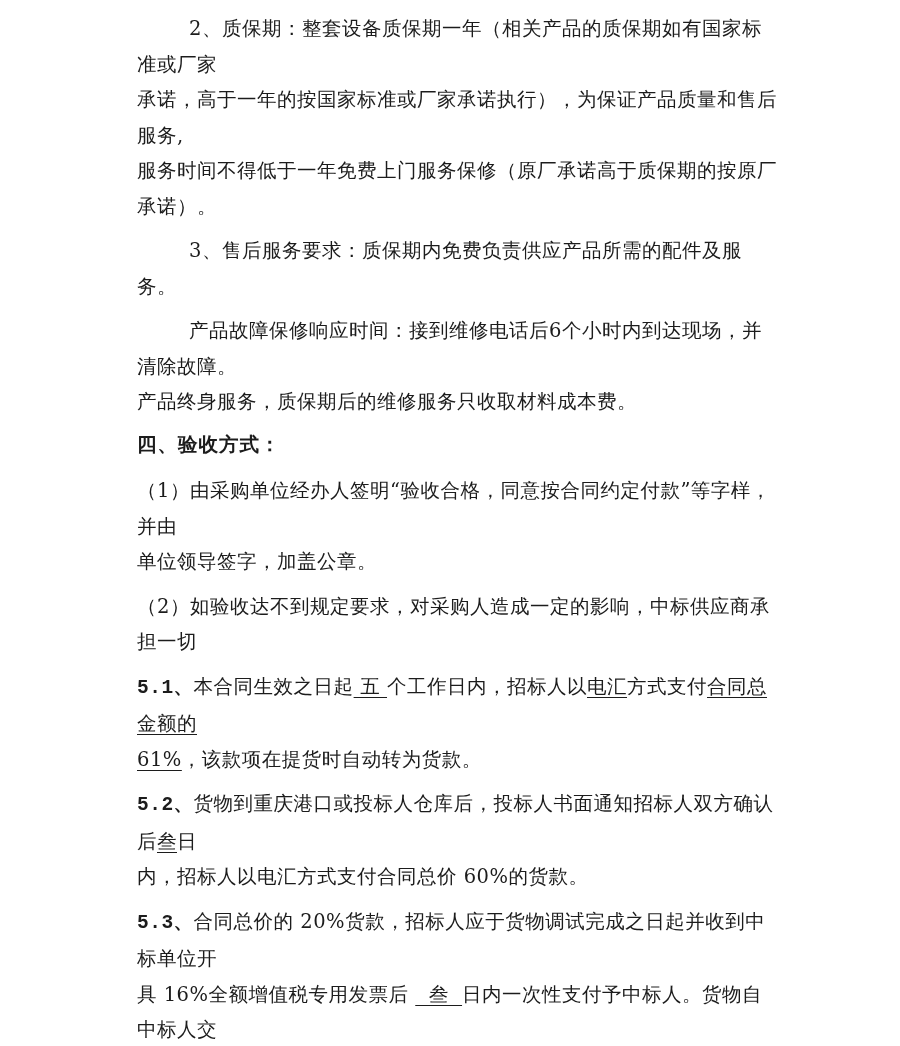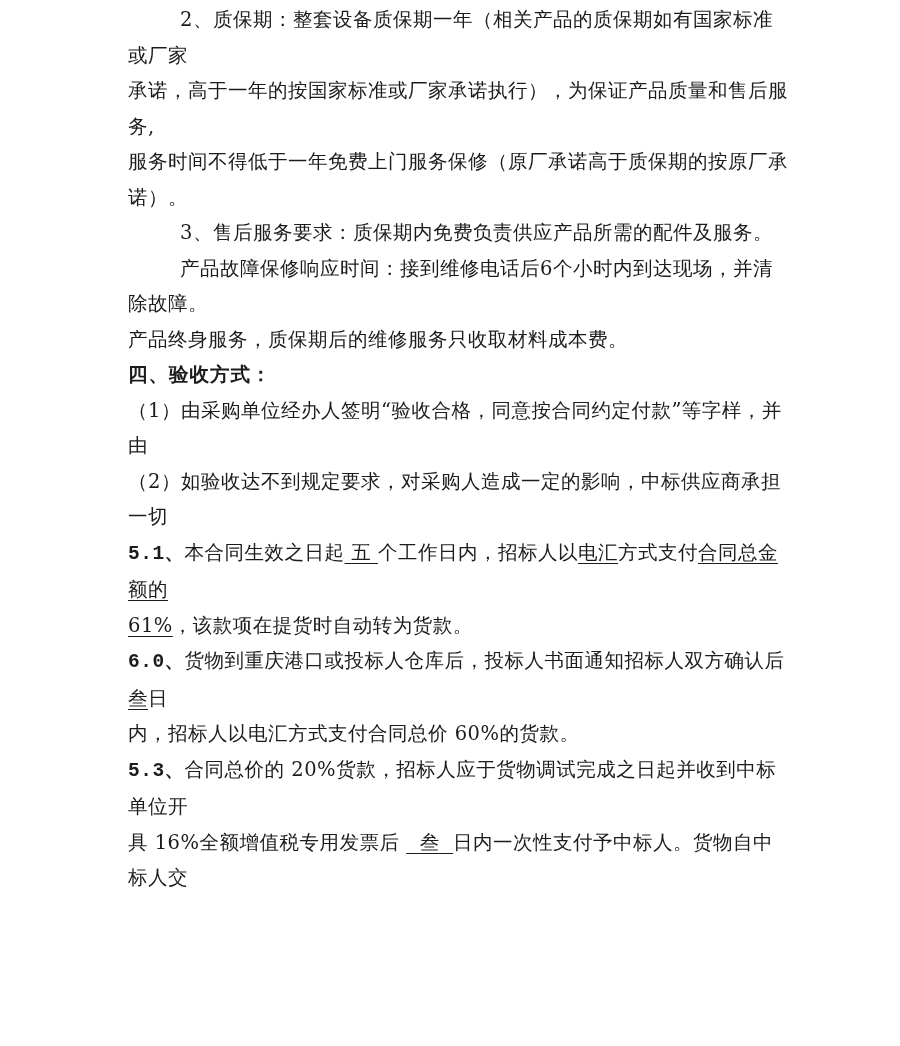--- a/index.html
+++ b/index.html
@@ -17,48 +17,48 @@
     width: 900px;
     height: 1046px;
     padding: 2px 110px 0 128px;
     font-family: "DejaVu Serif", "Liberation Serif", serif;
     font-size: 19.5px;
     line-height: 35.5px;
     color: #1c1c1c;
     background: #ffffff;
   }
   .para {
-    margin: 0;
+    margin: 9px;
     text-align: left;
     letter-spacing: 0.5px;
   }
   .indent {
     text-indent: 52px;
   }
   .heading {
-    font-family: Liberation Serif, serif;
+    font-family: Liberation Mono, monospace;
     font-weight: bold;
     letter-spacing: 1px;
   }
   .num {
     font-family: Liberation Mono, monospace;
     font-weight: bold;
   }
   .u {
     text-decoration: underline;
     text-underline-offset: 4px;
   }
 </style>
 </head>
 <body>
 
 <div class="page">
   <p class="para indent"><span>2、质保期：整套设备质保期一年（相关产品的质保期如有国家标准或厂家</span><br><span>承诺，高于一年的按国家标准或厂家承诺执行），为保证产品质量和售后服务,</span><br><span>服务时间不得低于一年免费上门服务保修（原厂承诺高于质保期的按原厂承诺）。</span></p>
   <p class="para indent"><span>3、售后服务要求：质保期内免费负责供应产品所需的配件及服务。</span></p>
   <p class="para indent"><span>产品故障保修响应时间：接到维修电话后6个小时内到达现场，并清除故障。</span><br><span>产品终身服务，质保期后的维修服务只收取材料成本费。</span></p>
   <p class="para heading"><span>四、验收方式：</span></p>
-  <p class="para"><span>（1）由采购单位经办人签明“验收合格，同意按合同约定付款”等字样，并由</span><br></p>
+  <p class="para"><span>（1）由采购单位经办人签明“验收合格，同意按合同约定付款”等字样，并由</span><br><span>单位领导签字，加盖公章。</span></p>
   <p class="para"><span>（2）如验收达不到规定要求，对采购人造成一定的影响，中标供应商承担一切</span><br></p>
   <p class="para"><span class="num">5.1、</span><span>本合同生效之日起</span><span class="u">&nbsp;五&nbsp;</span><span>个工作日内，招标人以</span><span class="u">电汇</span><span>方式支付</span><span class="u">合同总金额的</span><br><span class="u">61%</span><span>，该款项在提货时自动转为货款。</span></p>
-  <p class="para"><span class="num">6.0、</span><span>货物到重庆港口或投标人仓库后，投标人书面通知招标人双方确认后</span><span class="u">叁</span><span>日</span><br><span>内，招标人以电汇方式支付合同总价 60%的货款。</span></p>
+  <p class="para"><span class="num">5.2、</span><span>货物到重庆港口或投标人仓库后，投标人书面通知招标人双方确认后</span><span class="u">叁</span><span>日</span><br><span>内，招标人以电汇方式支付合同总价 60%的货款。</span></p>
   <p class="para"><span class="num">5.3、</span><span>合同总价的 20%货款，招标人应于货物调试完成之日起并收到中标单位开</span><br><span>具 16%全额增值税专用发票后 </span><span class="u">&nbsp;&nbsp;叁&nbsp;&nbsp;</span><span>日内一次性支付予中标人。货物自中标人交</span><br></p>
 
 </div>
 
 </body></html>

